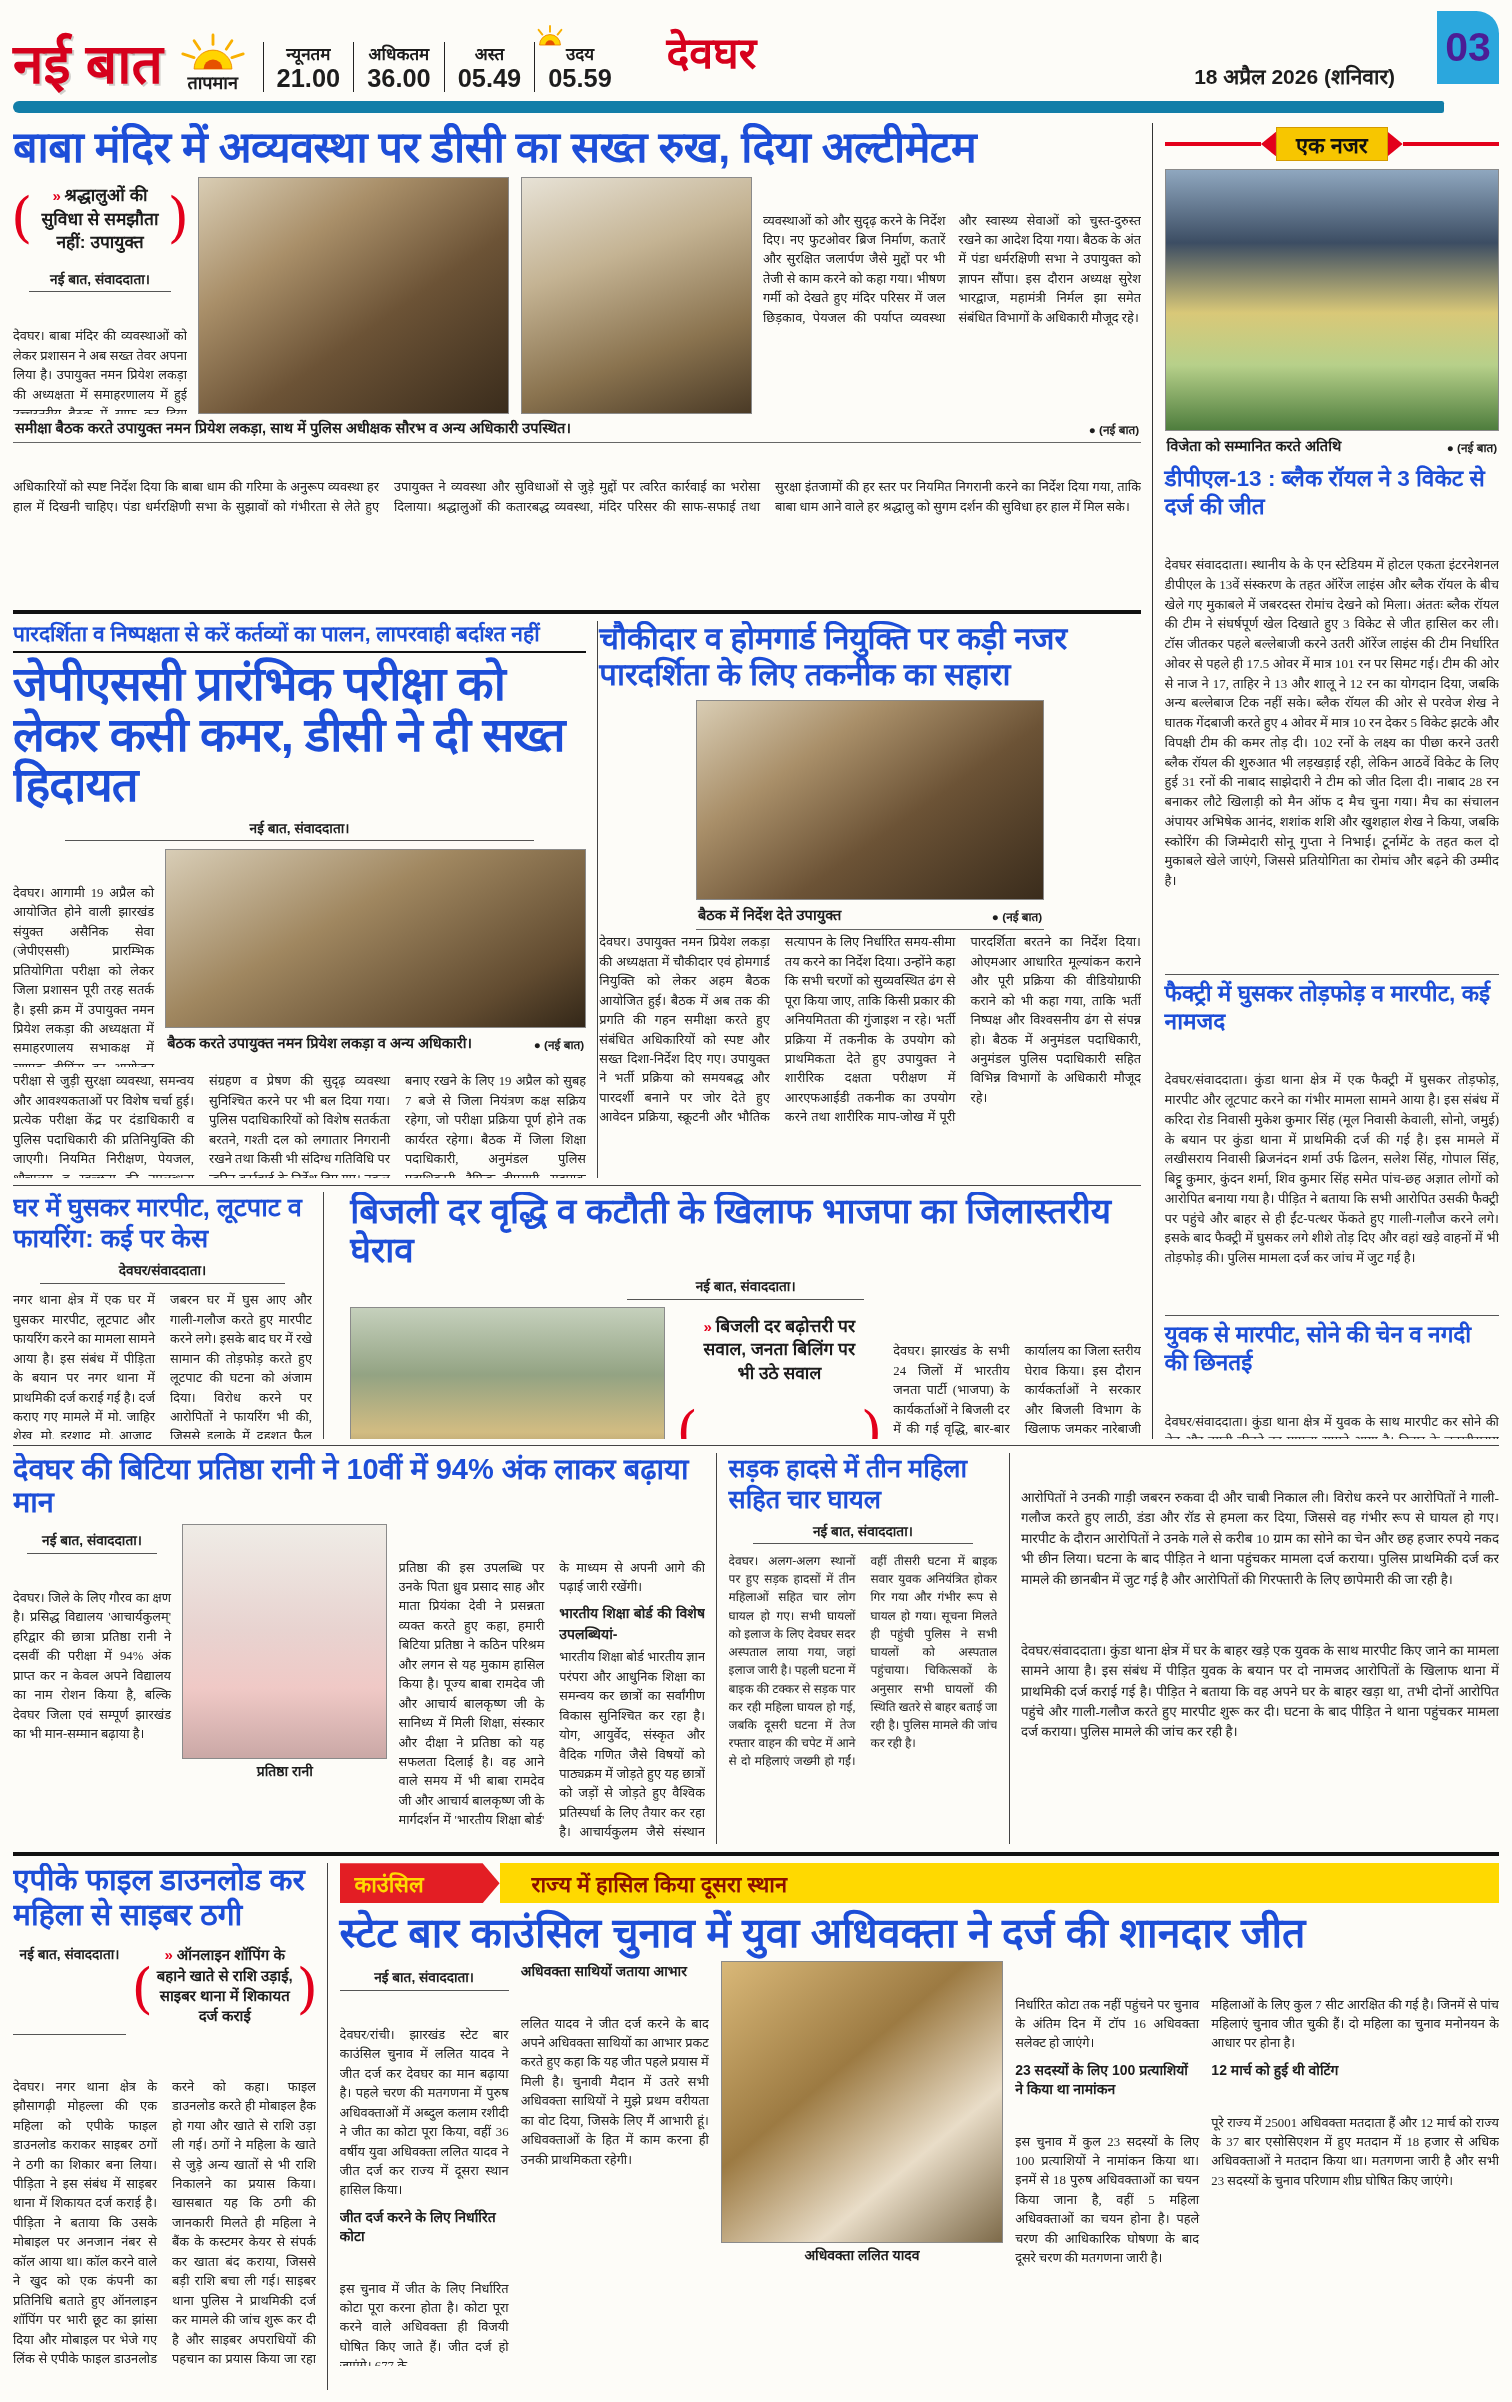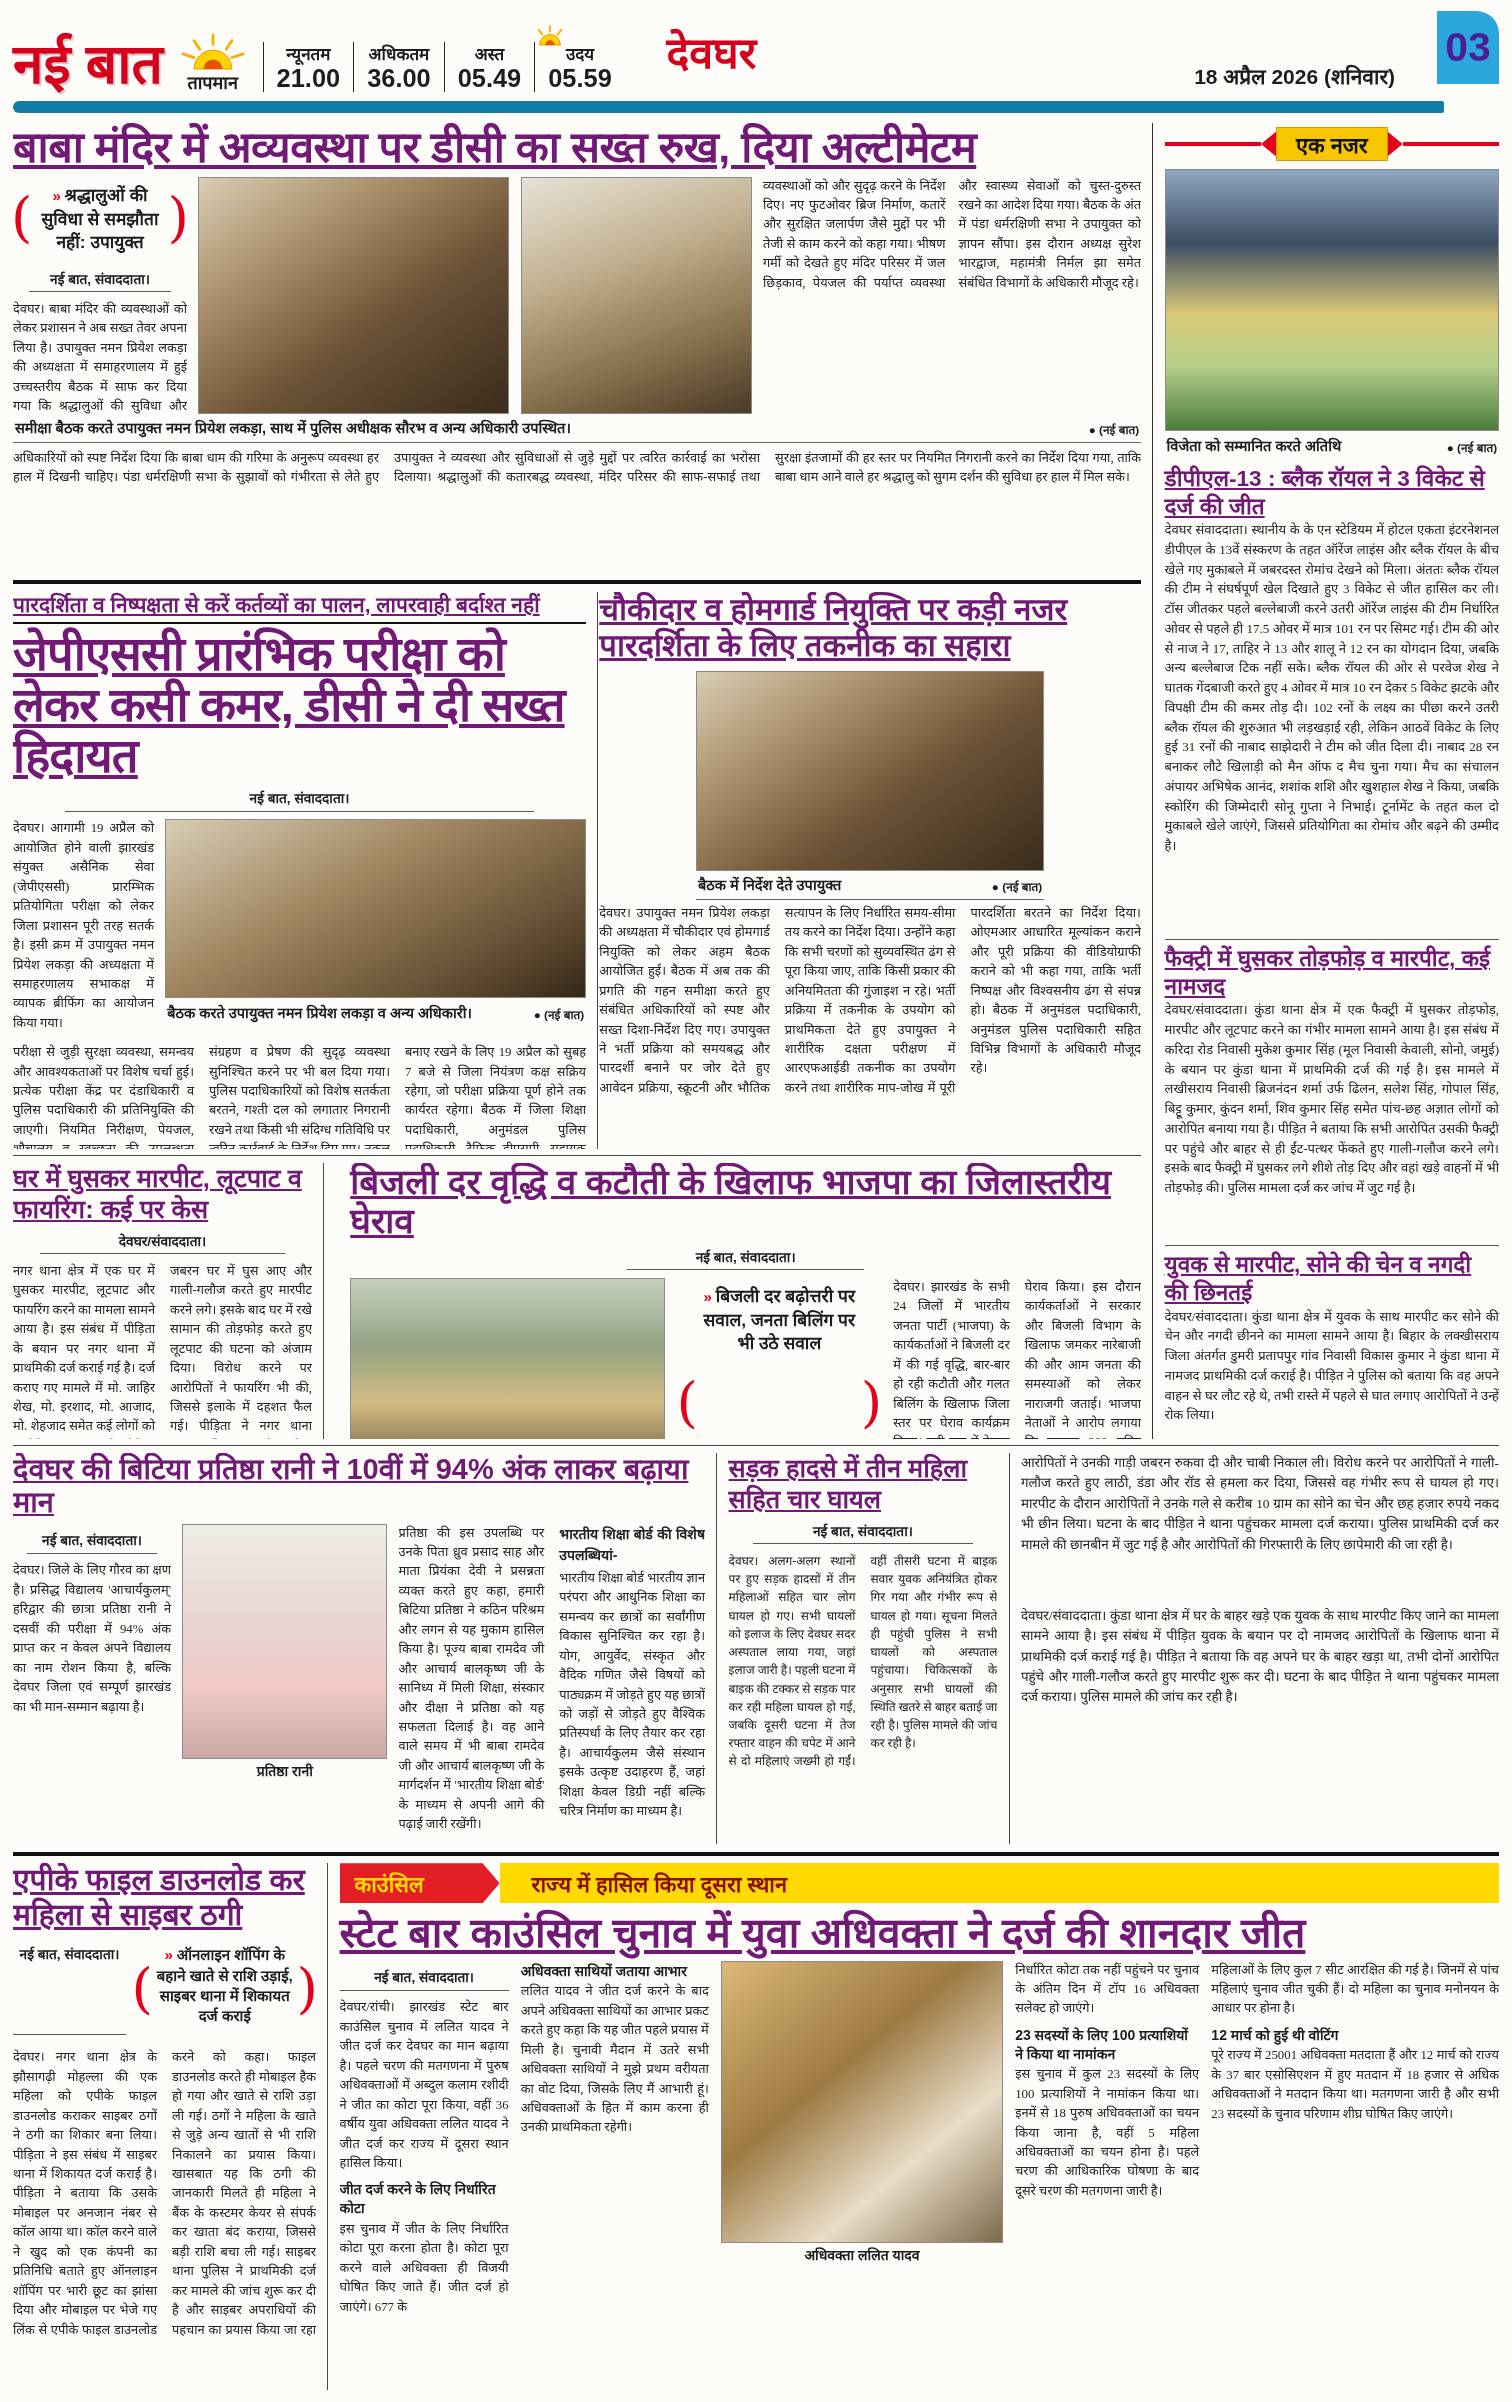--- a/index.html
+++ b/index.html
@@ -24,30 +24,30 @@
   .sun-sm { position:absolute; top:-17px; right:56px; }
   .edition { position:absolute; left:47%; top:13px; transform:translateX(-50%);
     font-family:"Liberation Sans","DejaVu Sans",sans-serif; font-weight:900; font-size:43px; color:#d6001c;}
   .mh-date { position:absolute; right:104px; bottom:9.4px; font-family:"Liberation Sans","DejaVu Sans",sans-serif;
     font-weight:700; font-size:21px; }
   .pagenum { position:absolute; right:0; top:1.9px; width:62px; height:73px; background:#2ba7dd;
     border-radius:0 22.6px 0 0; color:#4c1d95; font-family:"Liberation Sans","DejaVu Sans",sans-serif;
     font-weight:900; font-size:41px; display:flex; align-items:center; justify-content:center; }
   .tealbar { height:12.2px; background:#127ea8; border-radius:7.5px 2.8px 2.8px 7.5px; margin:1.9px 0 9.4px 0; width:1431px;}
   
-  .hsans { font-family:"Liberation Sans","DejaVu Sans",sans-serif; color:#701a75;text-decoration:underline; }
+  .hsans { font-family:"Liberation Sans","DejaVu Sans",sans-serif; color:#1d4ed8; }
   .h-xxl { font-size:43px; font-weight:800; line-height:1.12; letter-spacing:-0.5px;}
   .h-huge { font-size:47px; font-weight:900; line-height:1.08; letter-spacing:-0.9px;}
   .h-big { font-size:31px; font-weight:800; line-height:1.15;}
   .h-med { font-size:25.4px; font-weight:800; line-height:1.2;}
   .h-rail { font-size:22.6px; font-weight:800; line-height:1.22;}
   .kicker { font-size:21px; font-weight:800; line-height:1.2; border-bottom:2.4px solid #111; padding-bottom:4.7px; margin-bottom:5.6px;}
   .byline { font-family:"Liberation Sans","DejaVu Sans",sans-serif; text-align:center; font-weight:700;
     font-size:13.7px; padding:2.8px 0 3.8px; border-bottom:1.4px solid #555; width:82%; margin:3.8px auto 7.5px;}
-  .body-txt { font-size:12.8px; line-height:1.52; text-align:justify; color:#222; }
+  .body-txt { font-size:12.8px; line-height:1.52; text-align:justify; color:#222;margin-top:35px; }
   .cols2 { columns:2; column-gap:15px; }
   .cols3 { columns:3; column-gap:15px; }
   .caprow { display:flex; justify-content:space-between; align-items:flex-end; padding:3.8px 1.9px 4.7px;
     border-bottom:1.4px solid #666; margin-bottom:5.6px;}
   .caption { font-family:"Liberation Sans","DejaVu Sans",sans-serif; font-weight:700; font-size:14.6px; }
   .credit { font-family:"Liberation Sans","DejaVu Sans",sans-serif; font-weight:700; font-size:11.8px; white-space:nowrap; padding-left:7.5px;}
   .photo { border:0.9px solid #8a8a8a; }
   .ph-meet1 { background:linear-gradient(145deg,#d9cdb4 0%,#a98f69 30%,#6c5336 60%,#3a2c1c 100%); }
   .ph-meet2 { background:linear-gradient(160deg,#e7e2d6 0%,#c4b393 35%,#8a734f 70%,#4a3a26 100%); }
   .ph-jpsc { background:linear-gradient(150deg,#d8cdb6 0%,#a08760 40%,#614b30 80%,#332718 100%); }

